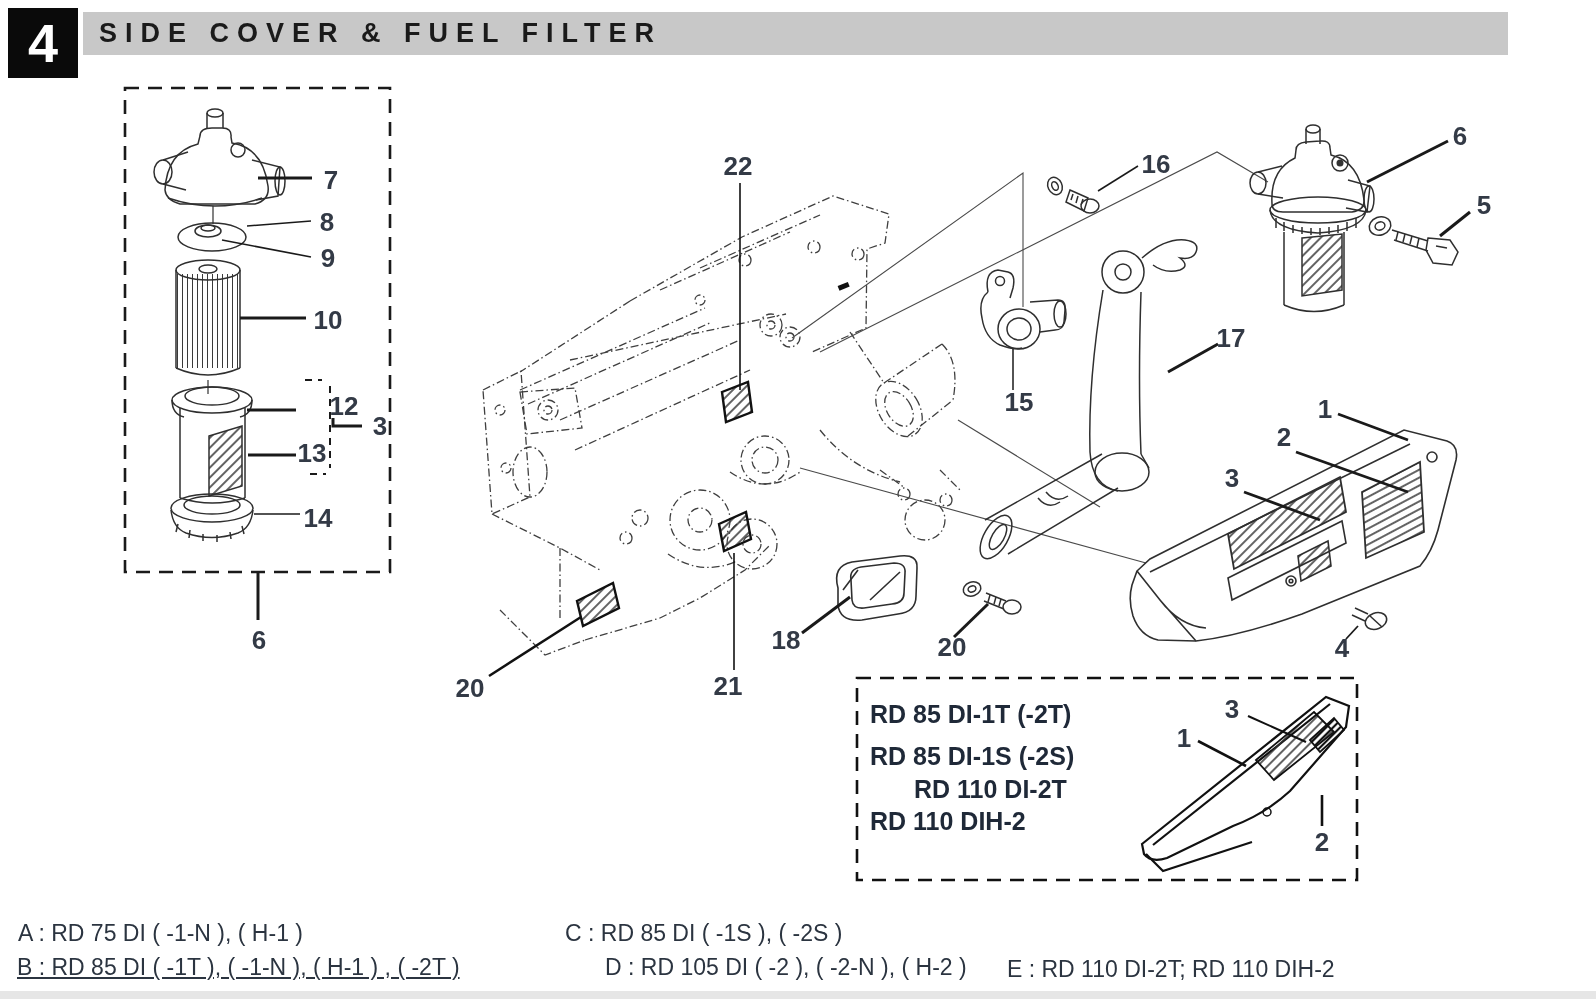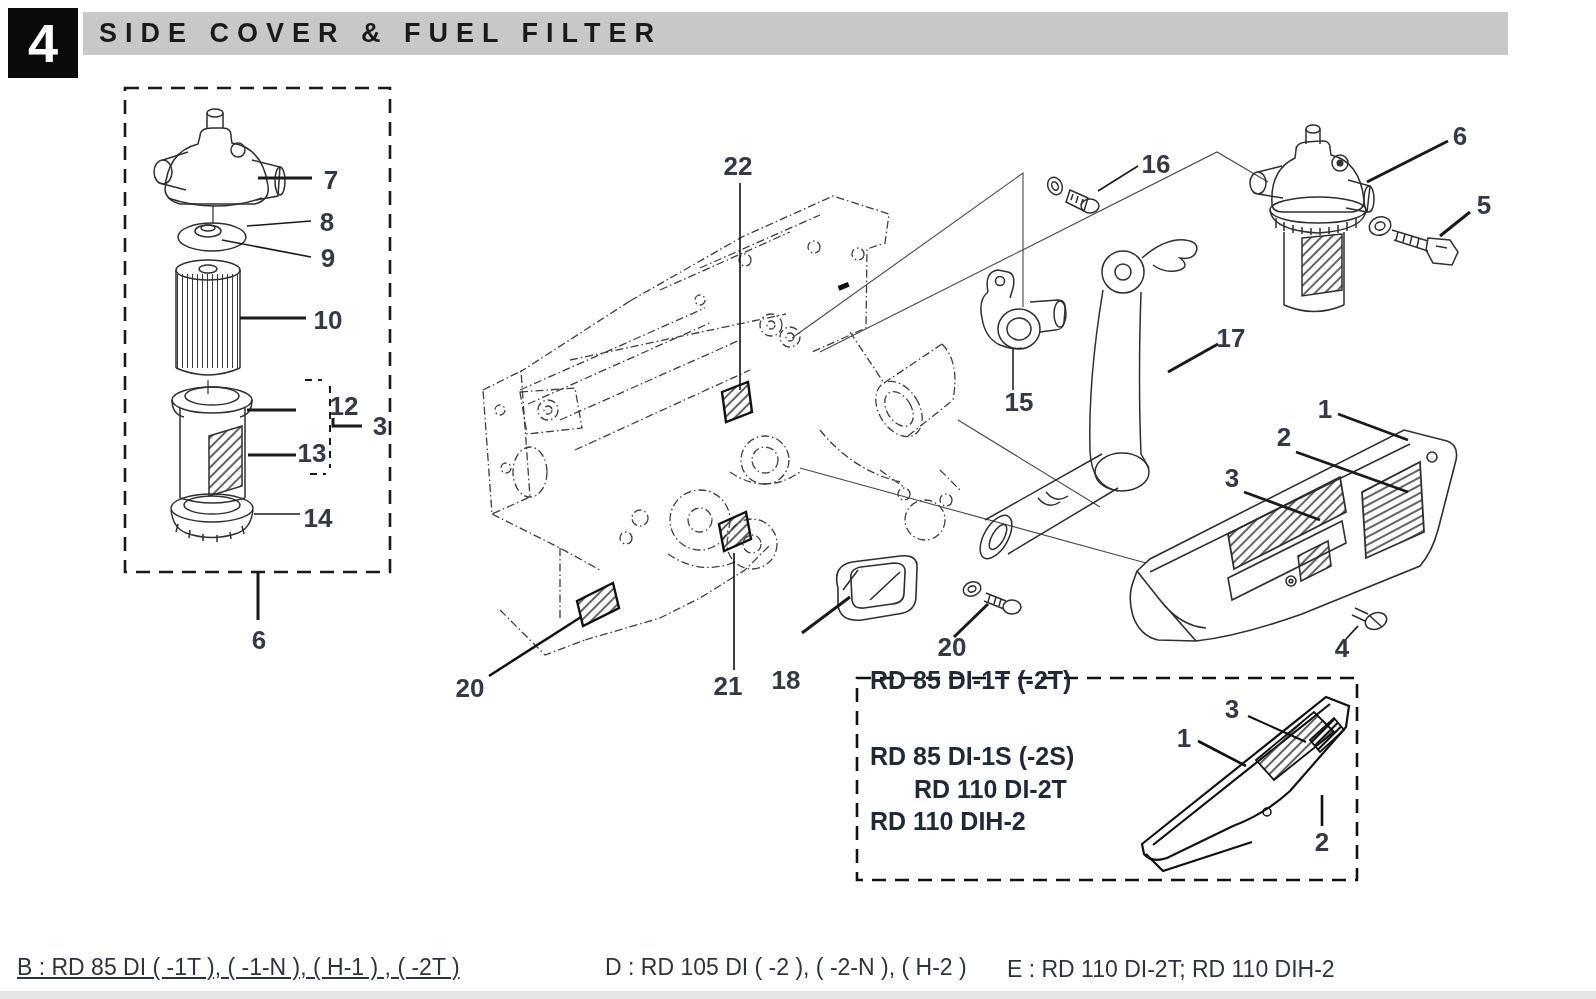--- a/index.html
+++ b/index.html
@@ -291,39 +291,41 @@
   <div class="co" style="left:328px;top:320px;">10</div>
   <div class="co" style="left:312px;top:406px;margin-left:32px;">12</div>
   <div class="co" style="left:380px;top:426px;">3</div>
   <div class="co" style="left:312px;top:453px;">13</div>
   <div class="co" style="left:318px;top:518px;">14</div>
   <div class="co" style="left:259px;top:640px;">6</div>
 
   <div class="co" style="left:738px;top:166px;text-align:center;">22</div>
   <div class="co" style="left:470px;top:688px;">20</div>
   <div class="co" style="left:728px;top:686px;">21</div>
-  <div class="co" style="left:786px;top:640px;margin-top:40px;">18</div>
+  <div class="co" style="left:786px;top:640px;">18</div>
   <div class="co" style="left:952px;top:647px;">20</div>
   <div class="co" style="left:1019px;top:402px;">15</div>
   <div class="co" style="left:1156px;top:164px;">16</div>
   <div class="co" style="left:1231px;top:338px;">17</div>
   <div class="co" style="left:1460px;top:136px;">6</div>
   <div class="co" style="left:1484px;top:205px;">5</div>
   <div class="co" style="left:1325px;top:409px;">1</div>
   <div class="co" style="left:1284px;top:437px;">2</div>
   <div class="co" style="left:1232px;top:478px;">3</div>
   <div class="co" style="left:1342px;top:648px;">4</div>
 
   <div class="co" style="left:1232px;top:709px;">3</div>
   <div class="co" style="left:1184px;top:738px;">1</div>
   <div class="co" style="left:1322px;top:842px;">2</div>
 
-  <div class="model-line" style="top:668px;">RD 85 DI-1T (-2T)</div>
+  <div class="model-line" style="top:702px;">RD 85 DI-1T (-2T)</div>
   <div class="model-line" style="top:744px;">RD 85 DI-1S (-2S)</div>
   <div class="model-line" style="top:777px;margin-left:44px;">RD 110 DI-2T</div>
   <div class="model-line" style="top:809px;">RD 110 DIH-2</div>
 
+  <div class="legend-line" style="left:18px;top:922px;">A : RD 75 DI ( -1-N ), ( H-1 )</div>
   <div class="legend-line" style="left:17px;top:956px;text-decoration:underline;">B : RD 85 DI ( -1T ), ( -1-N ), ( H-1 ) , ( -2T )</div>
+  <div class="legend-line" style="left:565px;top:922px;">C : RD 85 DI ( -1S ), ( -2S )</div>
   <div class="legend-line" style="left:565px;top:956px;margin-left:40px;">D : RD 105 DI ( -2 ), ( -2-N ), ( H-2 )</div>
   <div class="legend-line" style="left:1007px;top:922px;margin-top:36px;">E : RD 110 DI-2T; RD 110 DIH-2</div>
 
   <div class="bottom-strip"></div>
 </div>
 
 </body></html>

